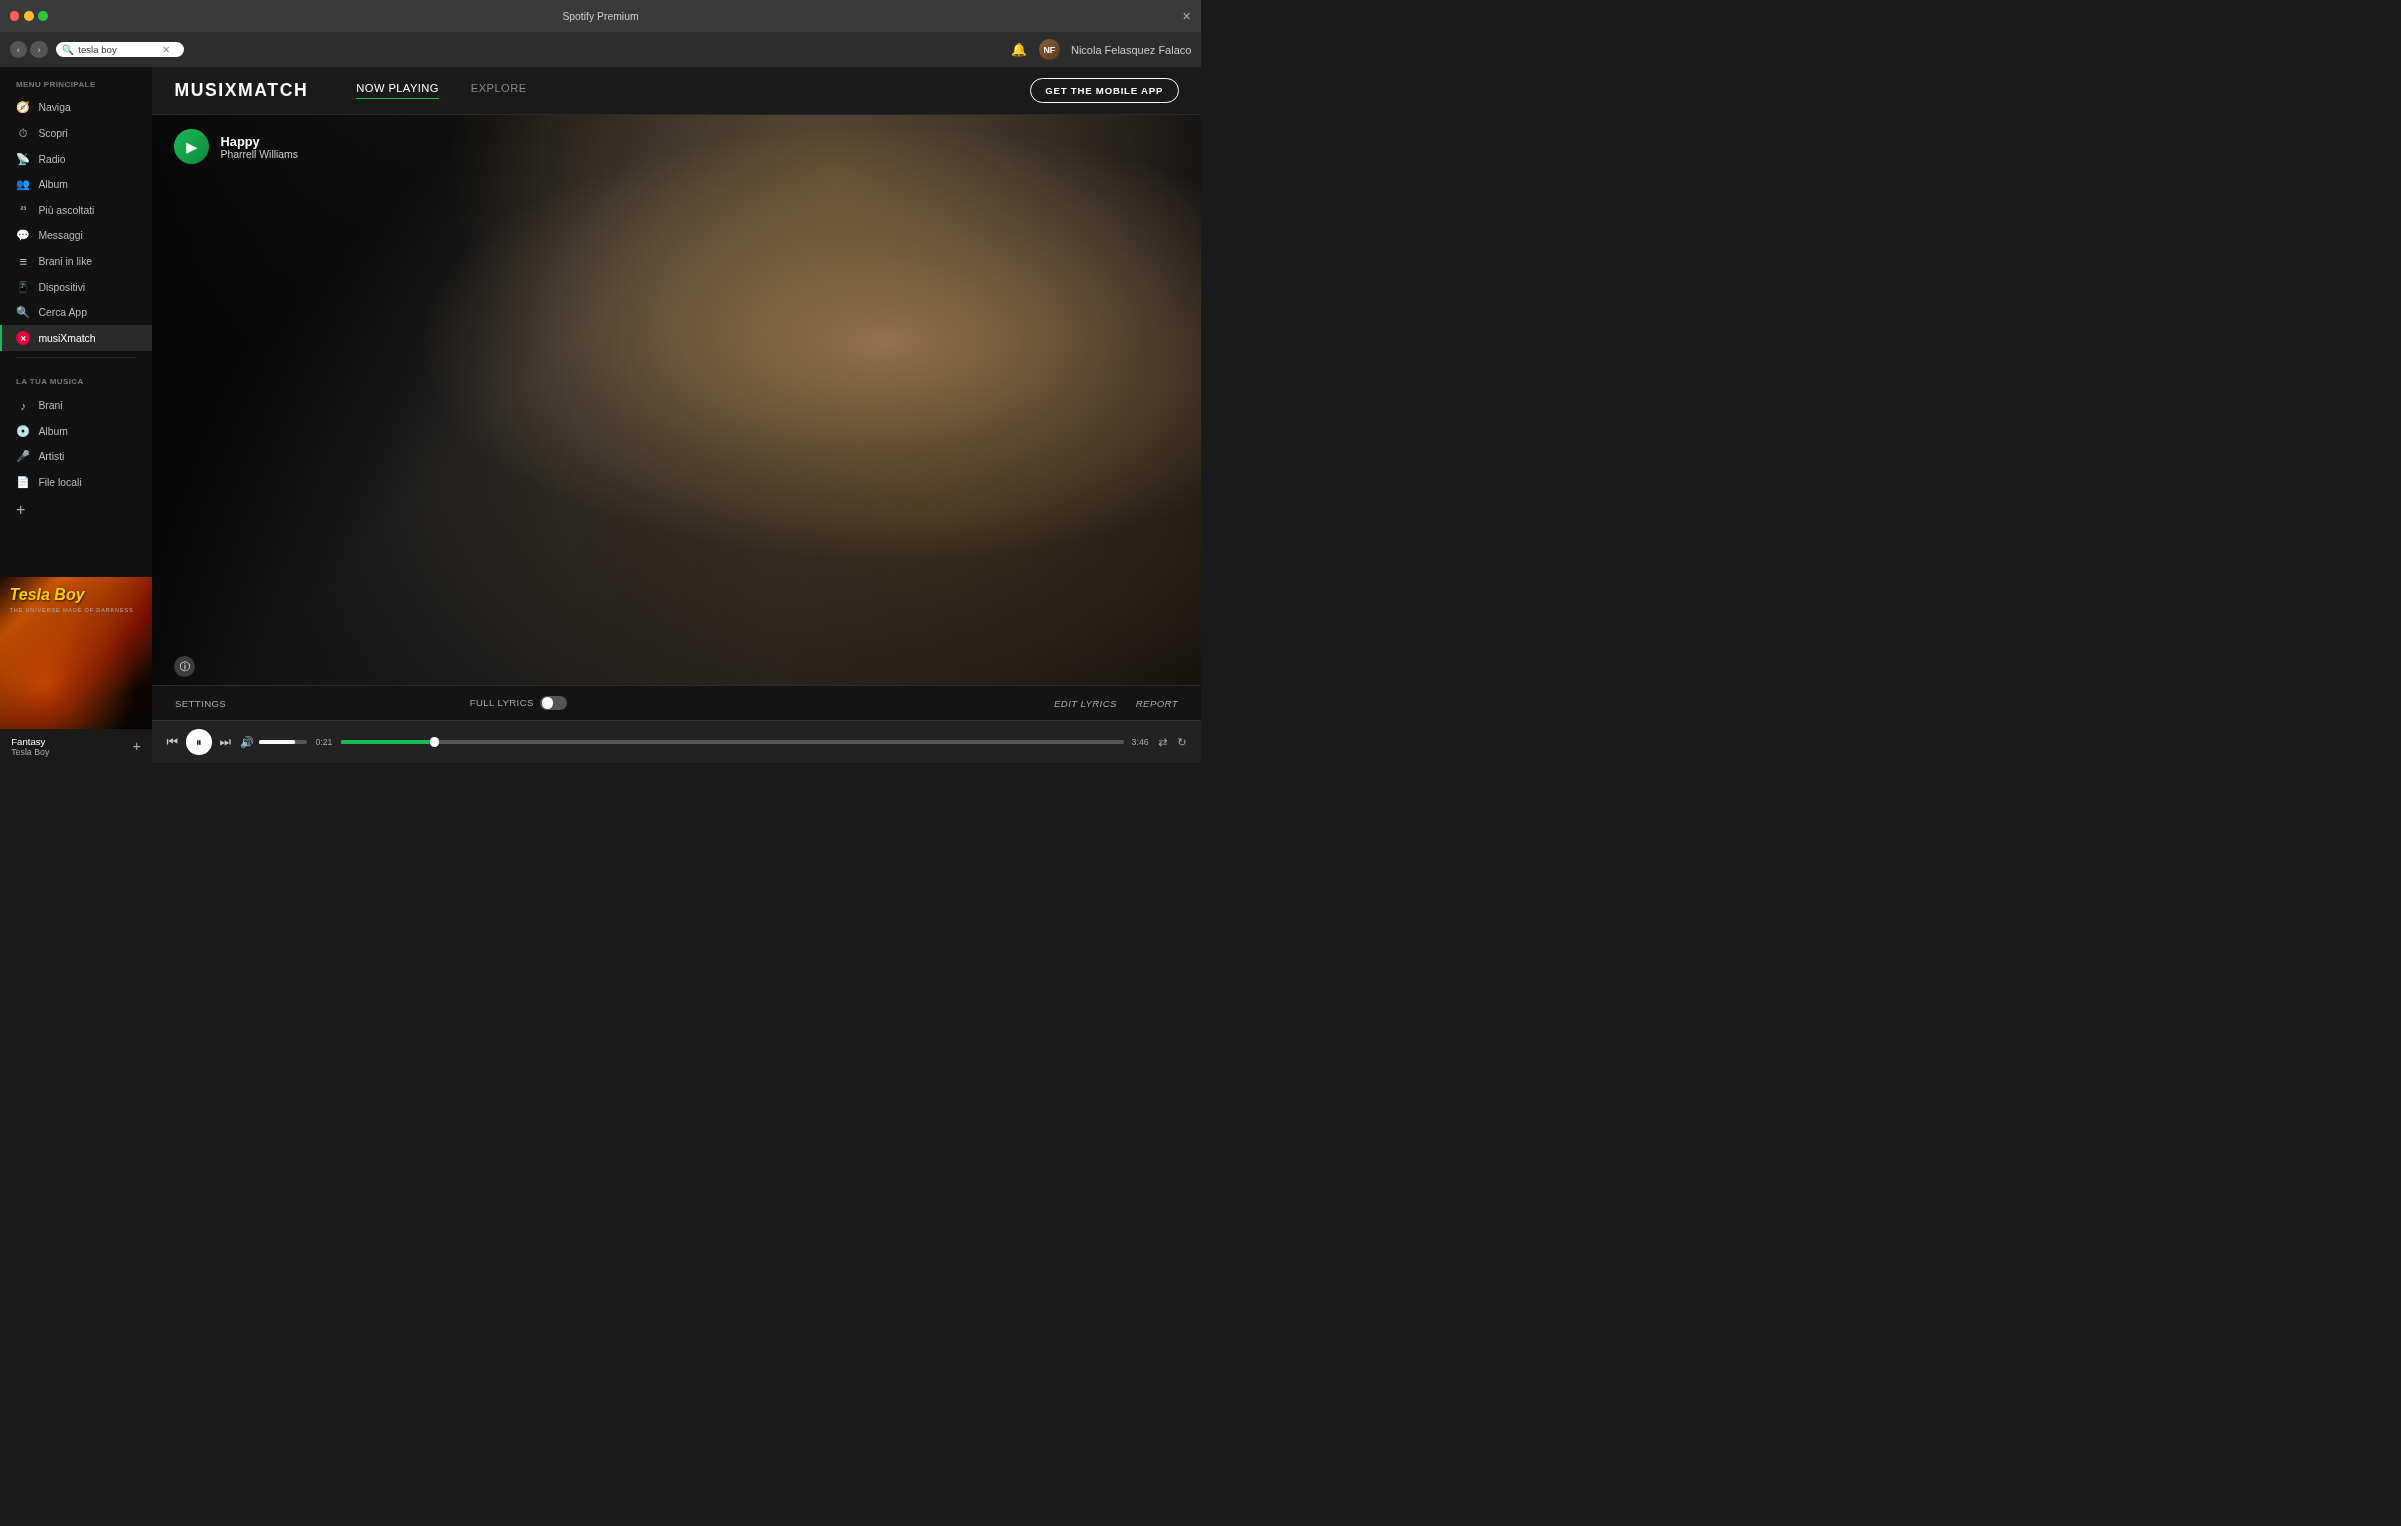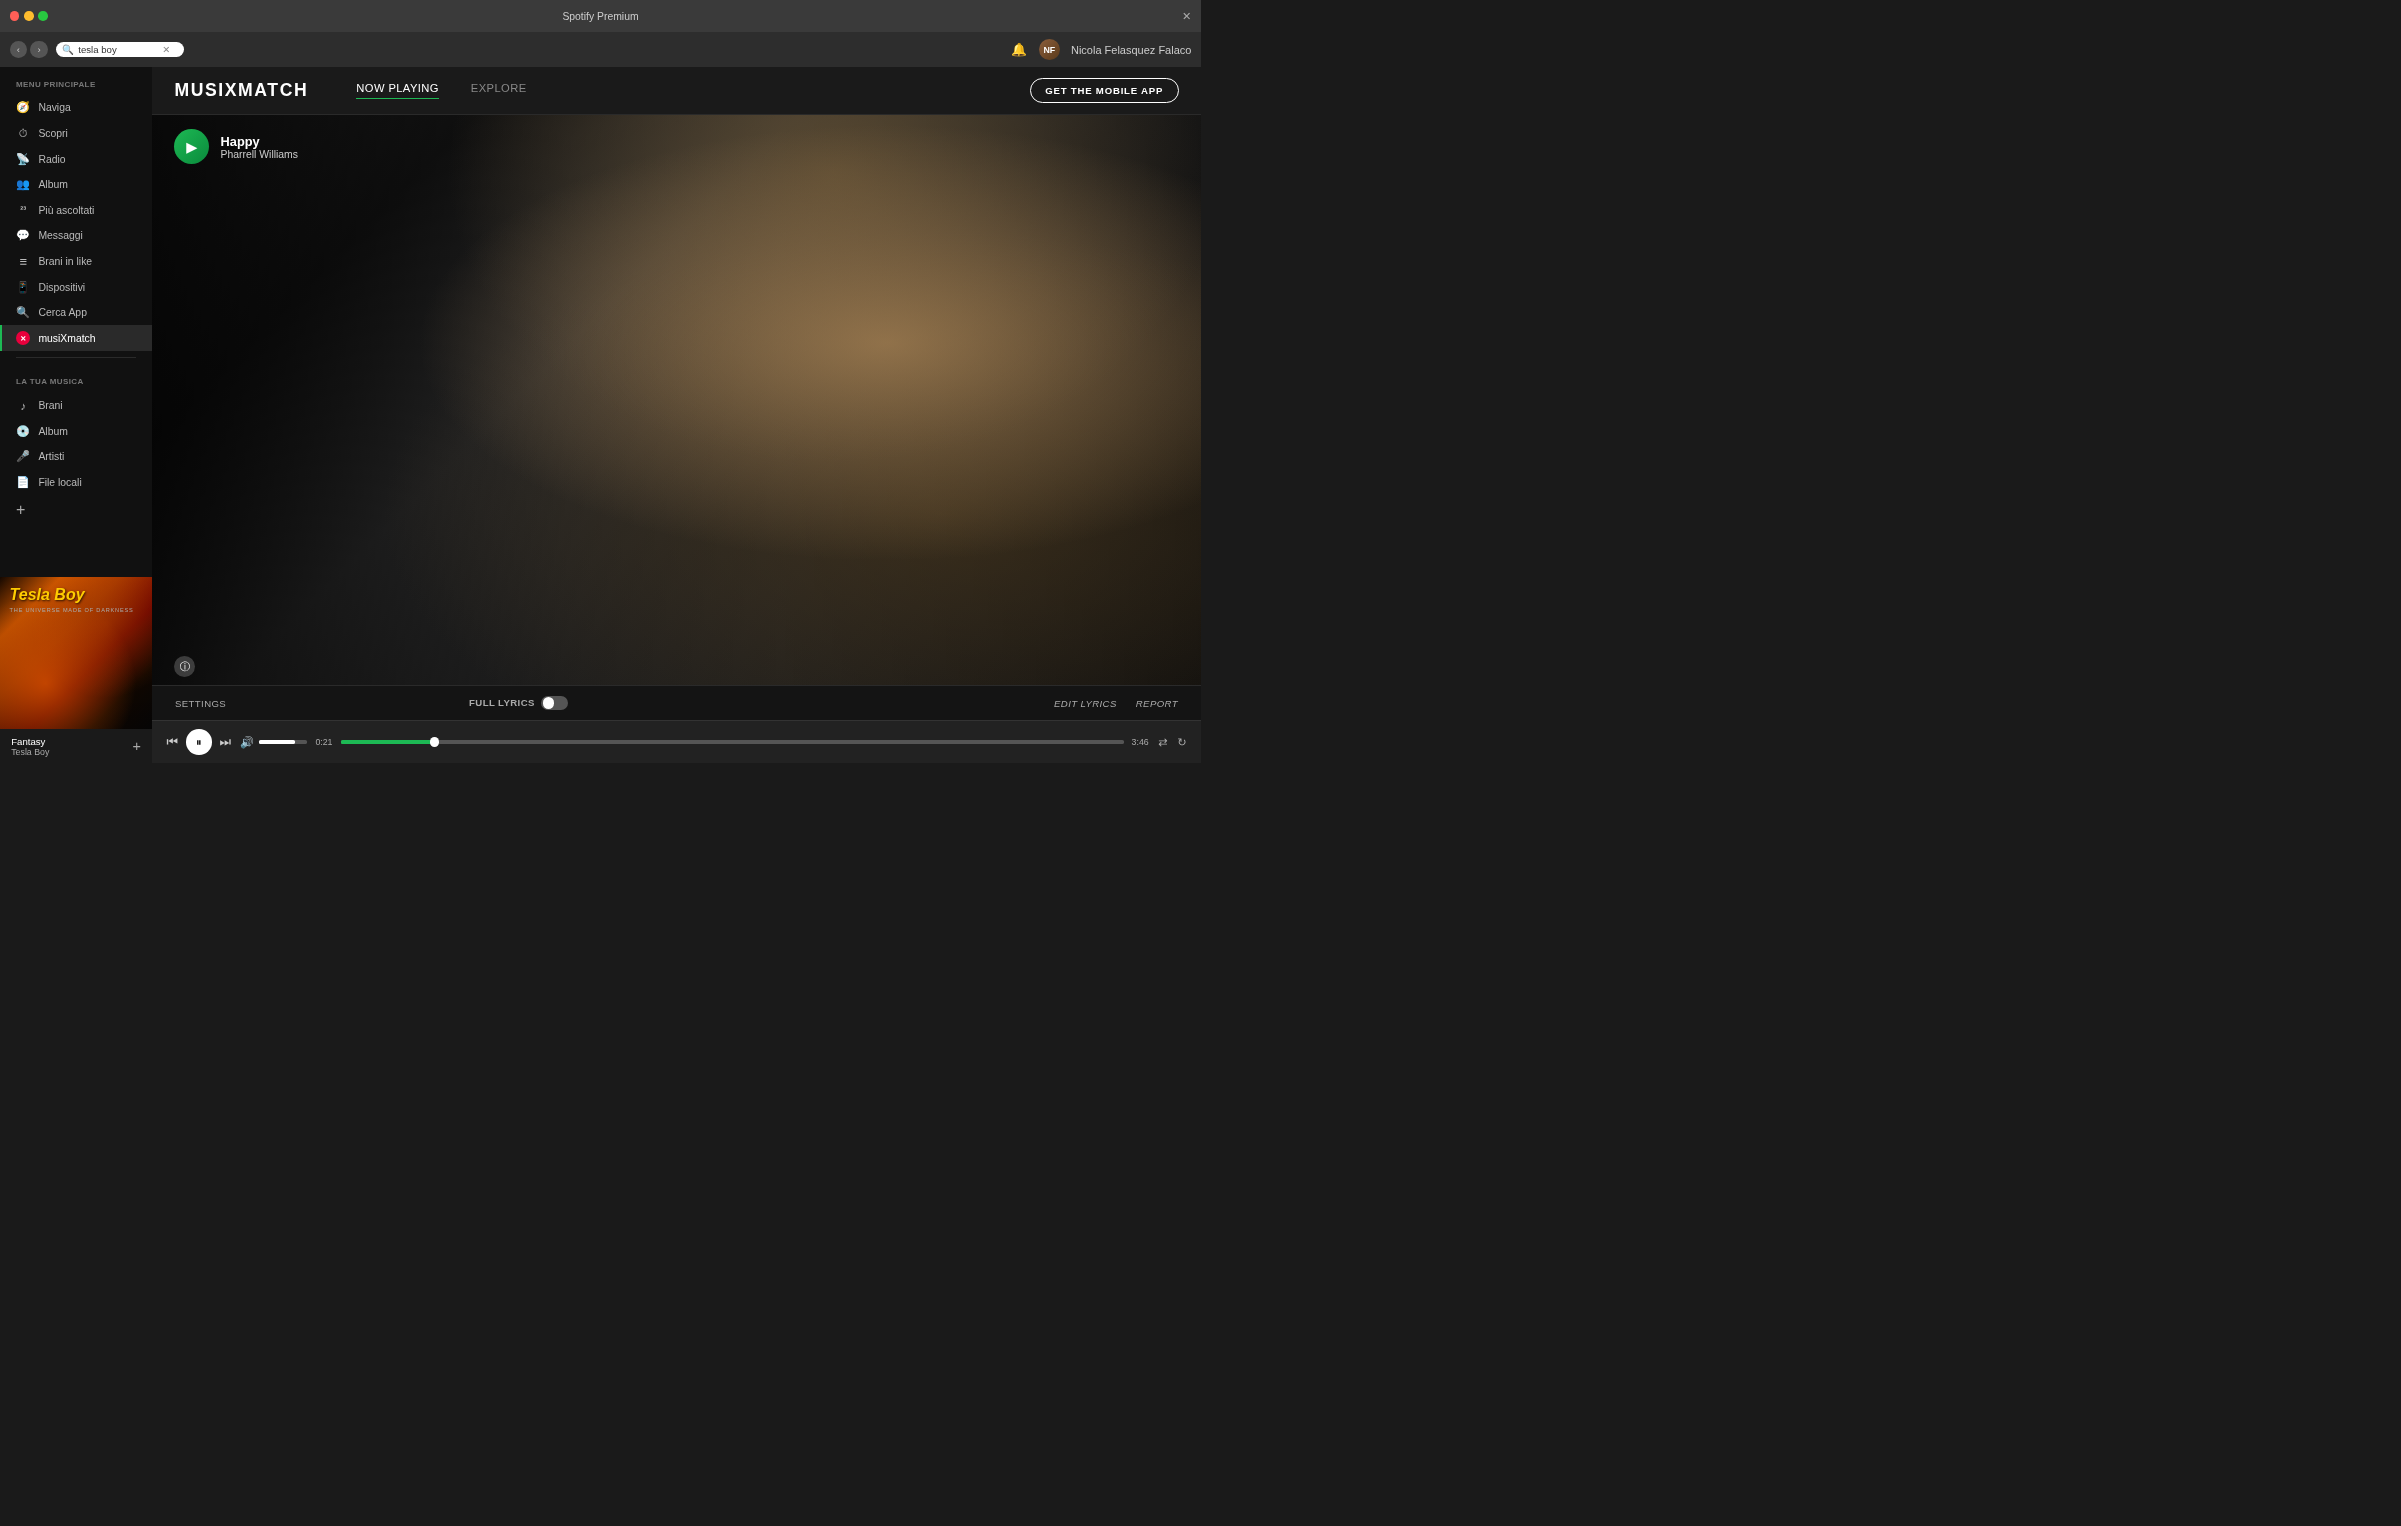--- a/index.html
+++ b/index.html
@@ -426,21 +426,21 @@
     .bottom-full-lyrics {
       display: flex;
       align-items: center;
       gap: 6.4px;
       margin-left: auto;
       margin-right: auto;
     }
     .full-lyrics-label {
       color: #aaa;
       font-size: 9.6px;
-      font-weight: 700;
+      font-weight: 400;
       letter-spacing: 0.4px;
       text-transform: uppercase;
     }
     .toggle-switch {
       width: 27px;
       height: 14.4px;
       background: #555;
       border-radius: 7.2px;
       position: relative;
       cursor: pointer;

